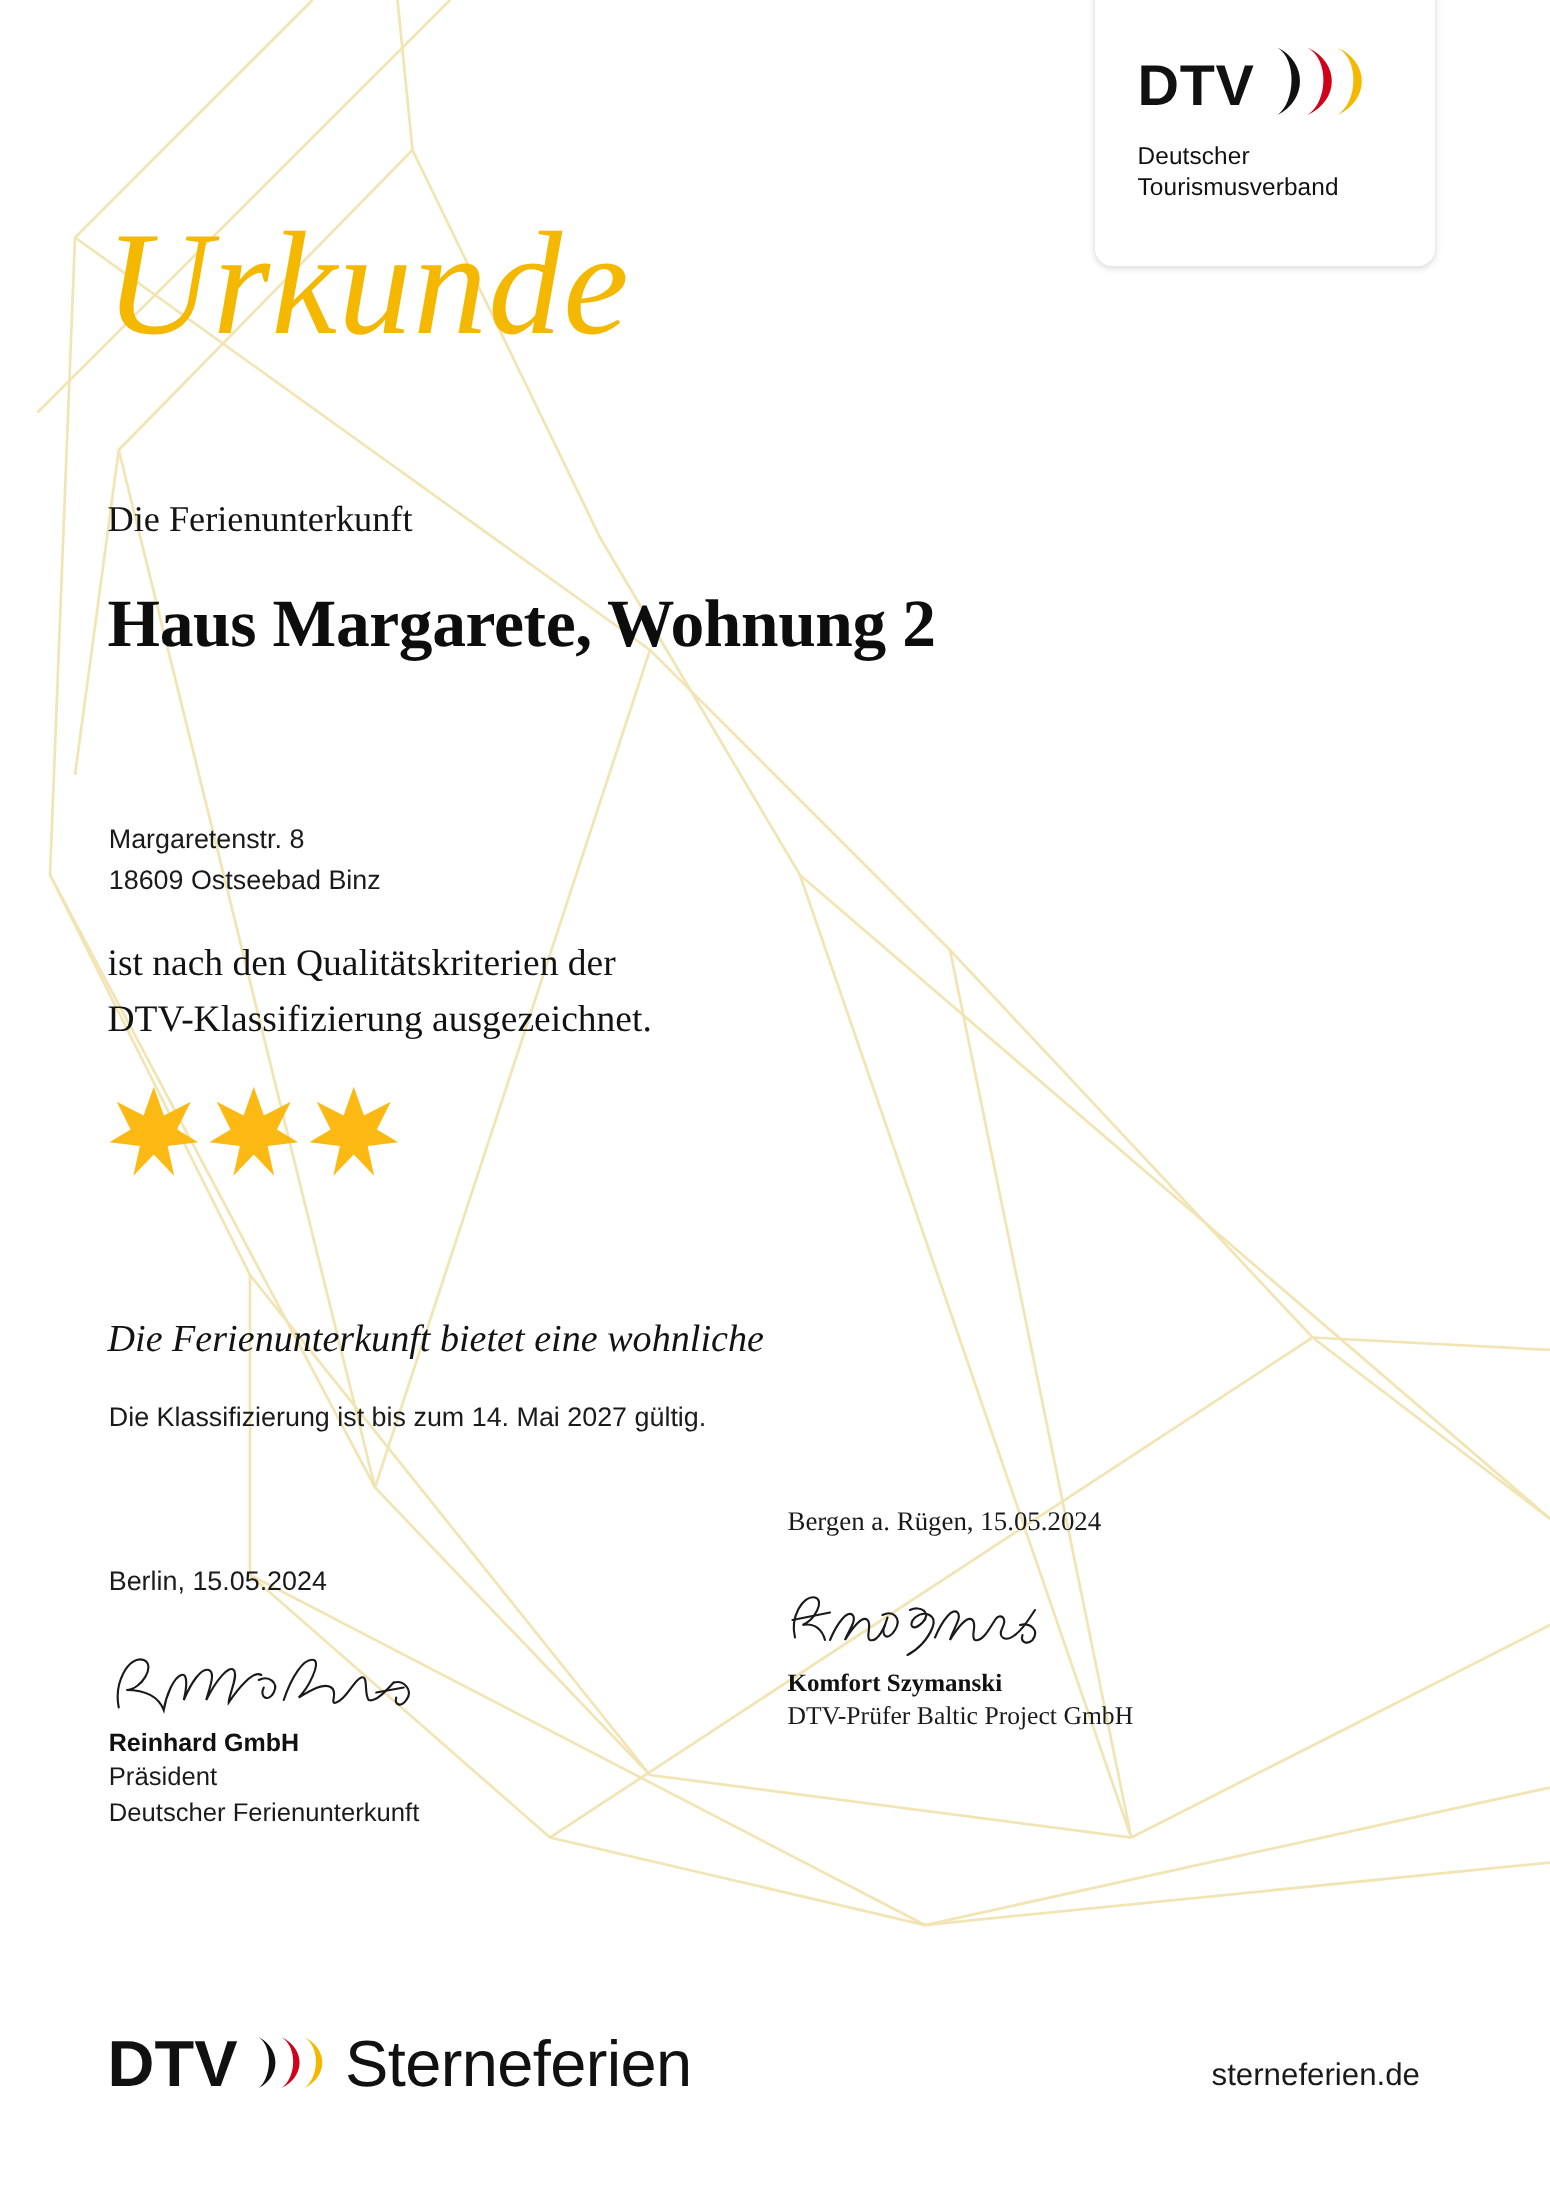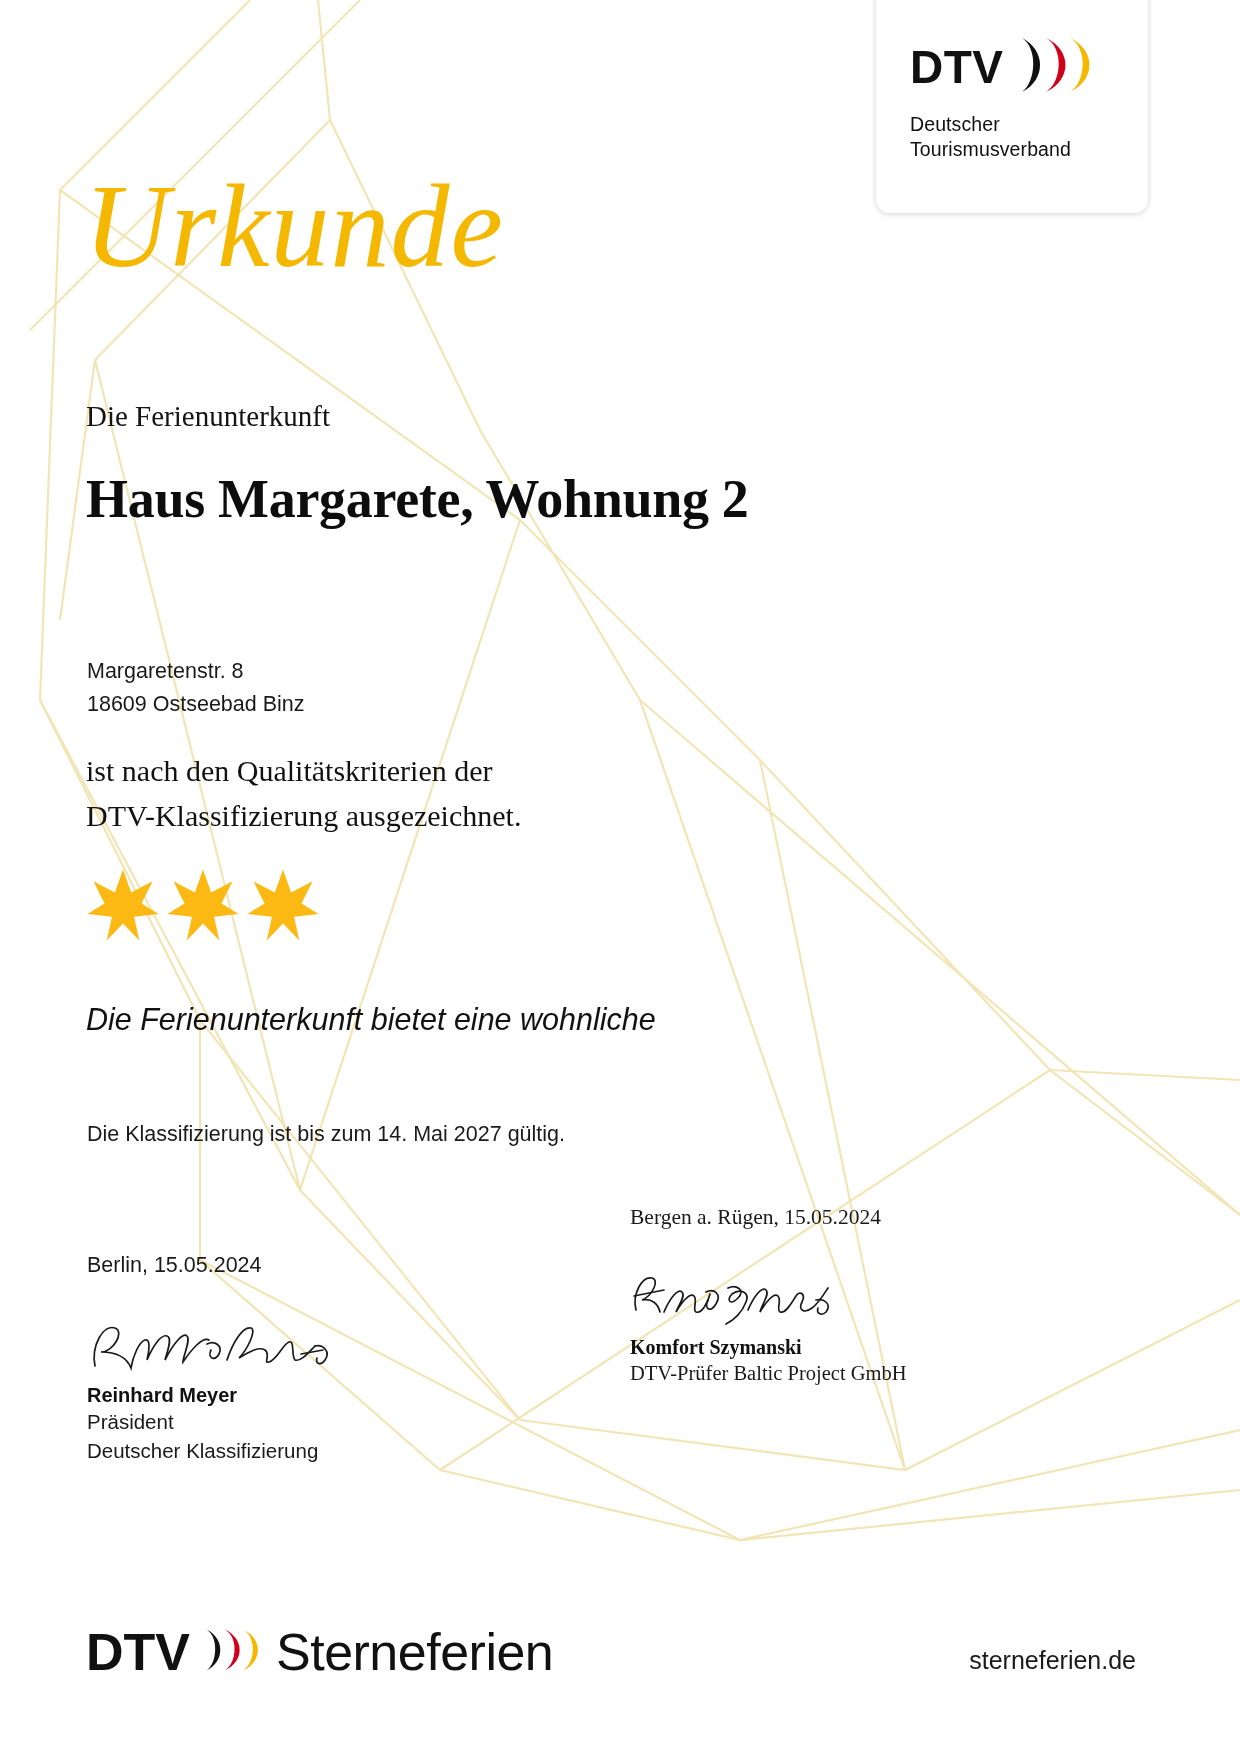--- a/index.html
+++ b/index.html
@@ -135,22 +135,22 @@
   }
   .star {
     width: 74px;
     height: 74px;
     display: block;
   }
 
   #comfort-text {
     position: absolute;
     left: 86px;
-    top: 996px;
-    font-family: Liberation Sans, sans-serif;
+    top: 1048px;
+    font-family: Liberation Serif, serif;
     font-style: italic;
     font-size: 30.5px;
     line-height: 1.52;
     color: #121212;
     width: 760px;
   }
 
   #validity-text {
     position: absolute;
     left: 87px;
@@ -304,23 +304,23 @@
       <svg width="260" height="60" viewBox="0 0 260 60" xmlns="http://www.w3.org/2000/svg">
         <g fill="none" stroke="#1a1a1a" stroke-width="1.7" stroke-linecap="round">
           <path d="M8 48 C 4 28, 16 6, 28 10 C 38 14, 26 34, 14 34 C 30 34, 40 40, 44 50 C 46 38, 52 24, 58 22 C 64 20, 62 34, 60 42 C 66 28, 74 16, 80 18 C 86 20, 80 34, 78 42 C 86 26, 96 14, 100 18 C 104 22, 96 38, 96 44 C 104 32, 116 18, 122 22"></path>
           <path d="M120 26 C 128 22, 136 28, 132 36 C 128 44, 120 40, 124 32"></path>
           <path d="M140 42 C 146 24, 156 8, 164 10 C 170 12, 160 32, 152 40 C 162 34, 172 28, 178 32 C 184 36, 176 46, 182 44 C 190 42, 196 26, 202 24 C 208 22, 204 38, 208 42 C 214 44, 222 34, 228 28"></path>
           <path d="M214 36 L 236 32"></path>
           <path d="M228 28 C 236 26, 244 34, 238 42 C 234 48, 228 46, 230 40"></path>
         </g>
       </svg>
     </div>
-    <div class="sign-name">Reinhard Meyer</div>
+    <div class="sign-name">Reinhard GmbH</div>
     <div class="sign-role">Präsident</div>
-    <div class="sign-org">Deutscher Klassifizierung</div>
+    <div class="sign-org">Deutscher Ferienunterkunft</div>
   </div>
 
   <div class="sign-block" id="sign-right">
     <div class="sign-place">Bergen a. Rügen, 15.05.2024</div>
     <div class="sign-svg-wrap">
       <svg width="210" height="60" viewBox="0 0 210 60" xmlns="http://www.w3.org/2000/svg">
         <g fill="none" stroke="#1a1a1a" stroke-width="1.7" stroke-linecap="round">
           <path d="M6 40 C 2 24, 12 6, 22 8 C 30 10, 22 26, 12 30 C 22 28, 28 34, 30 42"></path>
           <path d="M4 26 L 34 20"></path>
           <path d="M34 42 C 40 28, 48 18, 52 22 C 56 26, 48 36, 46 42 C 52 32, 60 22, 64 26 C 68 30, 62 40, 66 42 C 72 44, 78 32, 80 24"></path>

